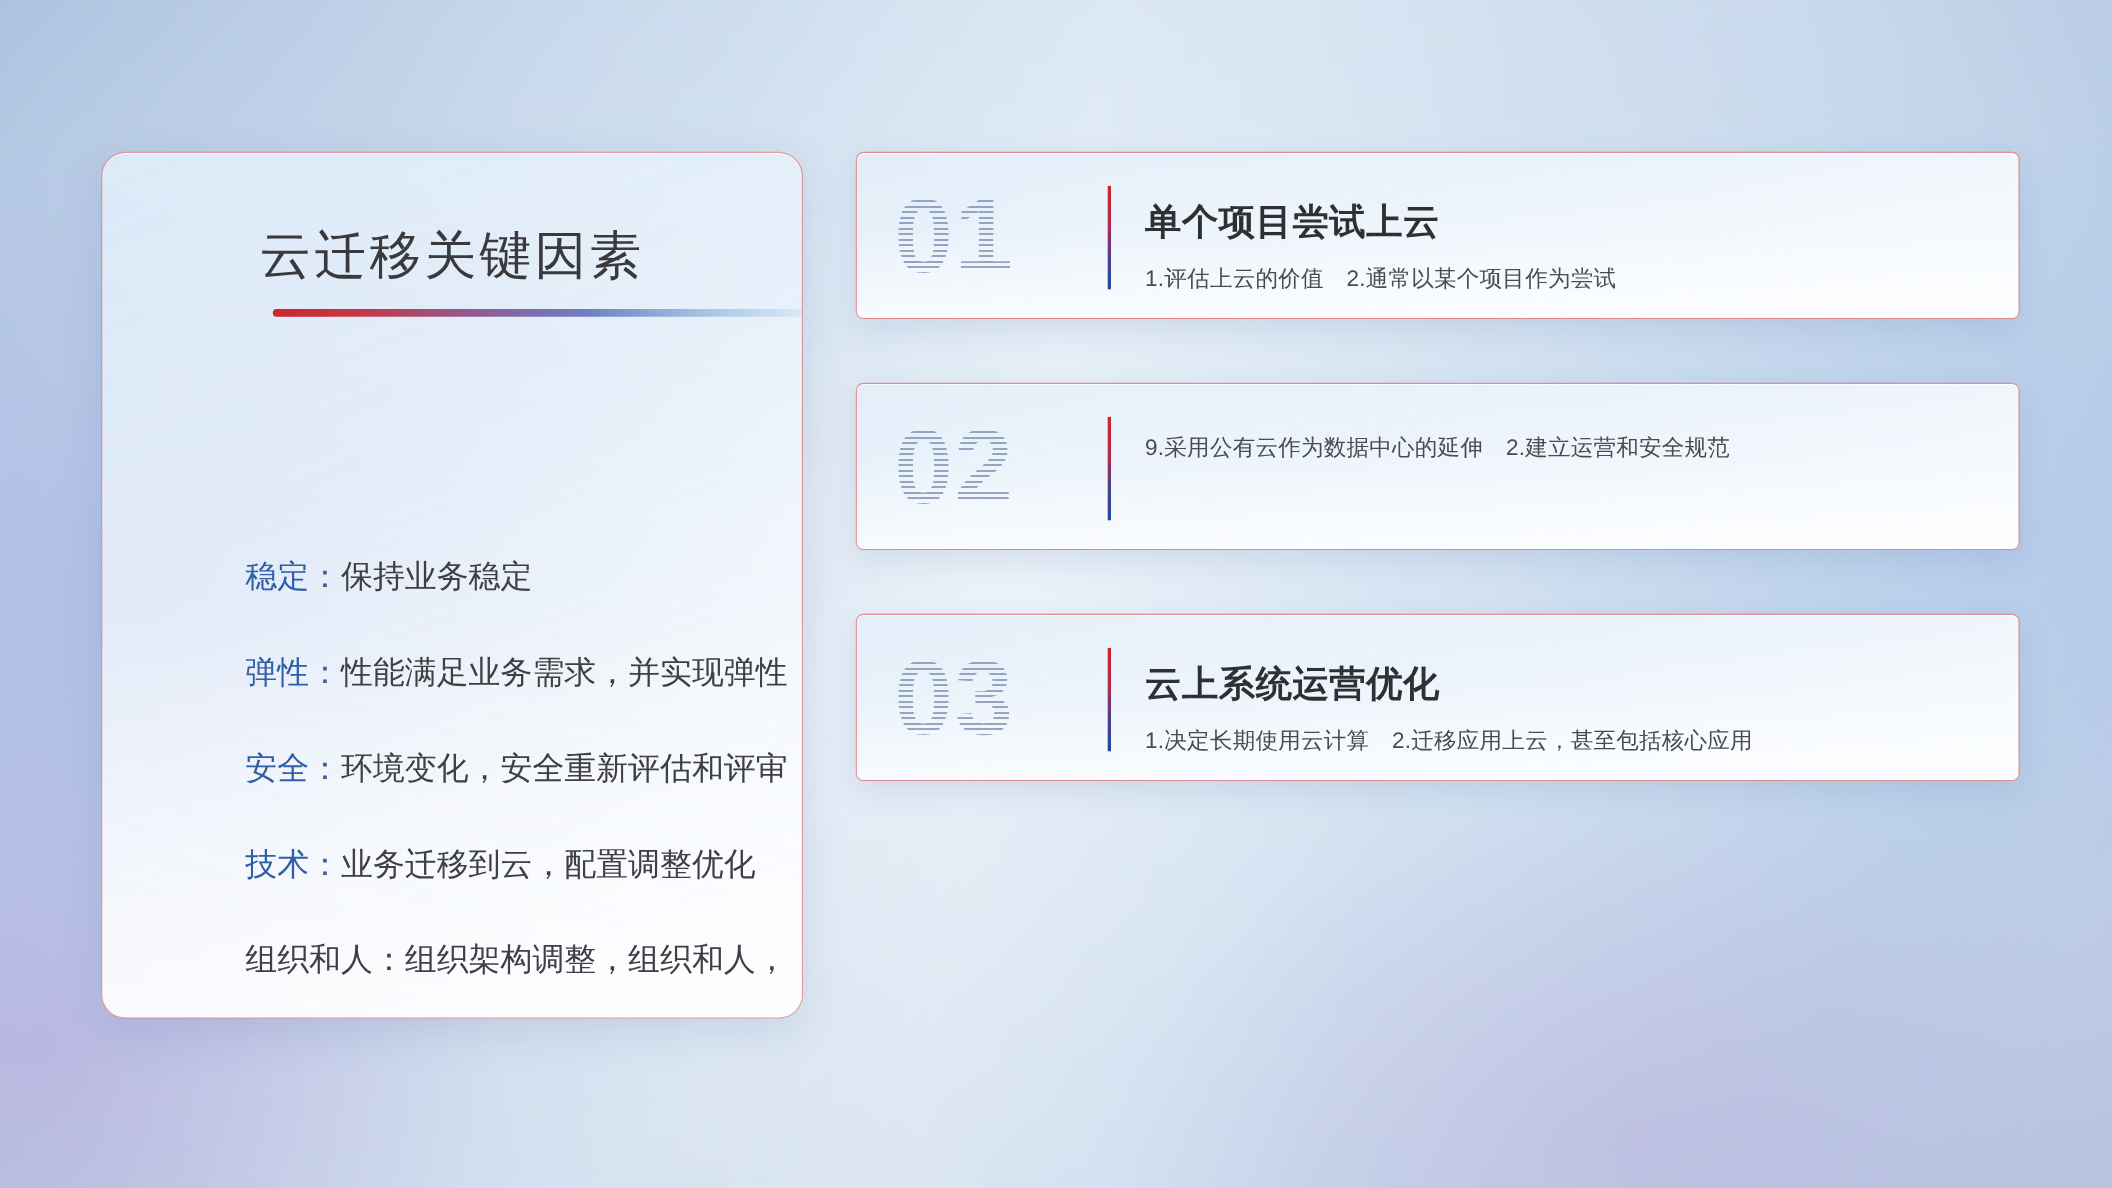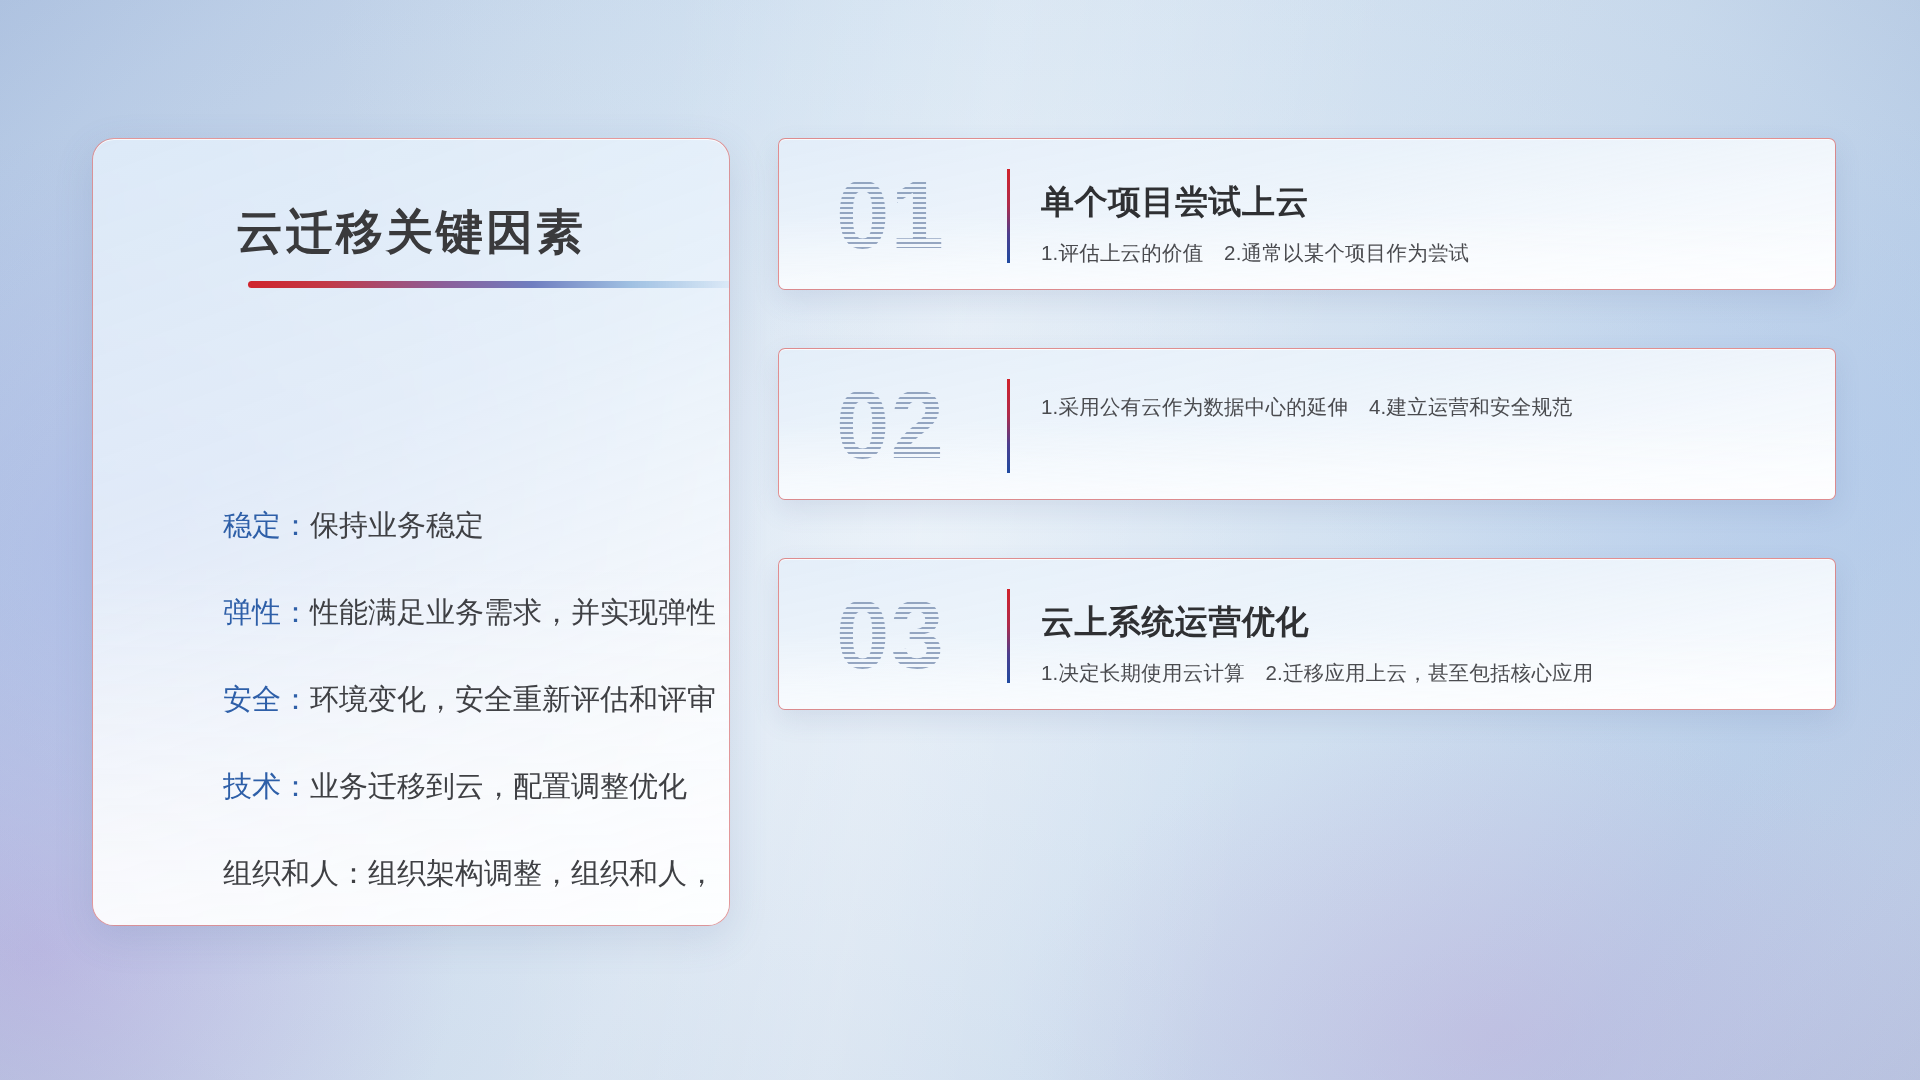--- a/index.html
+++ b/index.html
@@ -71,21 +71,21 @@
     background: linear-gradient(180deg, rgba(255,255,255,0) 0%, rgba(255,255,255,0.55) 100%);
     pointer-events: none;
   }
 
   .panel-title {
     position: absolute;
     left: 0; right: 0;
     top: 62px;
     text-align: center;
     font-size: 47px;
-    font-weight: 700;
+    font-weight: 400;
     letter-spacing: 3px;
     color: #3a3a3c;
     z-index: 2;
   }
   .title-rule {
     position: absolute;
     left: 155px;
     top: 142px;
     width: 490px;
     height: 7px;
@@ -149,21 +149,20 @@
     height: 116px;
     font-size: 96px;
     font-weight: 700;
     letter-spacing: 1px;
     line-height: 116px;
     color: rgba(120,140,172,0.52);
     -webkit-background-clip: text;
     background-clip: text;
     z-index: 2;
     user-select: none;
-    margin-left: 23px;
   }
   
   .step-num span {
     display: inline-block;
     background-image: repeating-linear-gradient(
       180deg,
       rgba(125,145,178,0.80) 0px,
       rgba(125,145,178,0.80) 2px,
       rgba(255,255,255,0.0) 2px,
       rgba(255,255,255,0.0) 5px
@@ -235,21 +234,21 @@
         <div class="step-divider"></div>
         <div class="step-body">
           <div class="step-title">单个项目尝试上云</div>
           <div class="step-sub">1.评估上云的价值　2.通常以某个项目作为尝试</div>
         </div>
       </div>
       <div class="step-card">
         <div class="step-num"><span>02</span></div>
         <div class="step-divider"></div>
         <div class="step-body">
-          <div class="step-sub">1.采用公有云作为数据中心的延伸　4.建立运营和安全规范</div>
+          <div class="step-sub">9.采用公有云作为数据中心的延伸　2.建立运营和安全规范</div>
         </div>
       </div>
       <div class="step-card">
         <div class="step-num"><span>03</span></div>
         <div class="step-divider"></div>
         <div class="step-body">
           <div class="step-title">云上系统运营优化</div>
           <div class="step-sub">1.决定长期使用云计算　2.迁移应用上云，甚至包括核心应用</div>
         </div>
       </div>

